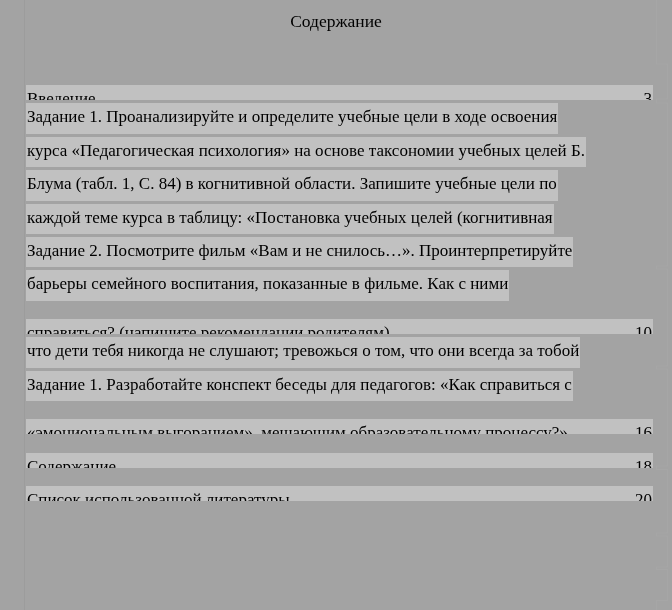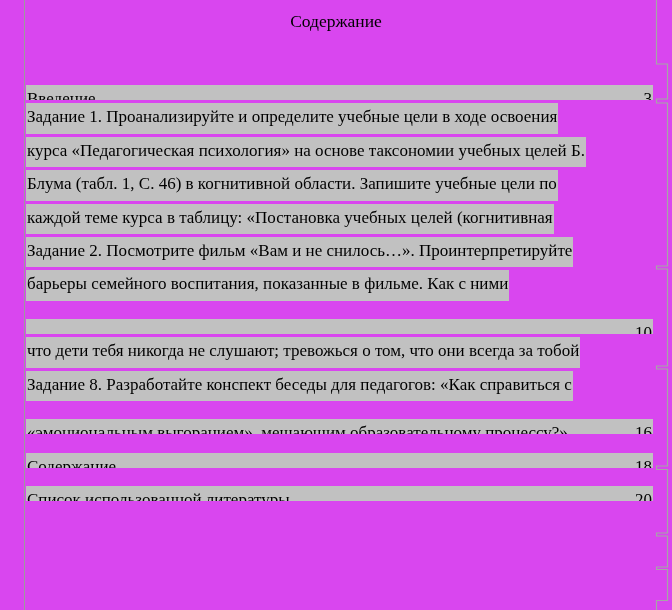--- a/index.html
+++ b/index.html
@@ -1,19 +1,19 @@
 <!DOCTYPE html>
 <html><head>
 <meta charset="utf-8">
 <style>
   html,body{margin:0;padding:0;}
   .page{
     position:relative;
     width:672px;height:610px;
-    background:#d946ef;
+    background:#a3a3a3;
     overflow:hidden;
     font-family:"Liberation Serif","DejaVu Serif",serif;
     font-size:17px;
     color:#000000;
   }
   .doc-title{
     position:absolute;
     top:9px;left:0;width:100%;
     text-align:center;
     font-size:17.5px;
@@ -94,36 +94,37 @@
       <div>
         <div class="lineflex">
           <span class="hl t"><span>Введение</span></span>
           <span class="hl dots"></span>
           <span class="hl pg">3</span>
         </div>
       </div>
       <div>
         <div class="line"><span class="hl"><span>Задание 1. Проанализируйте и определите учебные цели в ходе освоения</span></span></div>
         <div class="line"><span class="hl"><span>курса «Педагогическая психология» на основе таксономии учебных целей Б.</span></span></div>
-        <div class="line"><span class="hl"><span>Блума (табл. 1, С. 46) в когнитивной области. Запишите учебные цели по</span></span></div>
+        <div class="line"><span class="hl"><span>Блума (табл. 1, С. 84) в когнитивной области. Запишите учебные цели по</span></span></div>
         <div class="line"><span class="hl"><span>каждой теме курса в таблицу: «Постановка учебных целей (когнитивная</span></span></div>
       </div>
       <div>
         <div class="line"><span class="hl"><span class="it">Задание 2.</span><span> Посмотрите фильм «Вам и не снилось…». Проинтерпретируйте</span></span></div>
         <div class="line"><span class="hl"><span>барьеры семейного воспитания, показанные в фильме. Как с ними</span></span></div>
         <div class="lineflex">
+          <span class="hl t"><span>справиться? (напишите рекомендации родителям). </span></span>
           <span class="hl dots"></span>
           <span class="hl pg">10</span>
         </div>
       </div>
       <div>
         <div class="line"><span class="hl"><span>что дети тебя никогда не слушают; тревожься о том, что они всегда за тобой</span></span></div>
       </div>
       <div>
-        <div class="line"><span class="hl"><span>Задание 8. Разработайте конспект беседы для педагогов: «Как справиться с</span></span></div>
+        <div class="line"><span class="hl"><span>Задание 1. Разработайте конспект беседы для педагогов: «Как справиться с</span></span></div>
         <div class="lineflex">
           <span class="hl t"><span>«эмоциональным выгоранием», мешающим образовательному процессу?» </span></span>
           <span class="hl dots"></span>
           <span class="hl pg">16</span>
         </div>
       </div>
       <div>
         <div class="lineflex">
           <span class="hl t"><span>Содержание </span></span>
           <span class="hl dots"></span>

